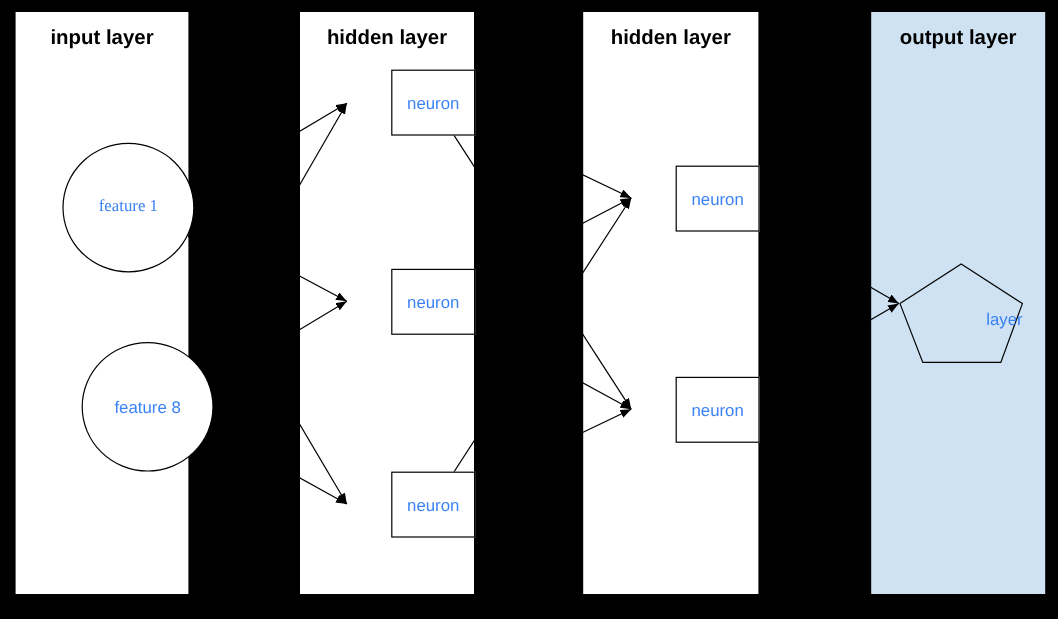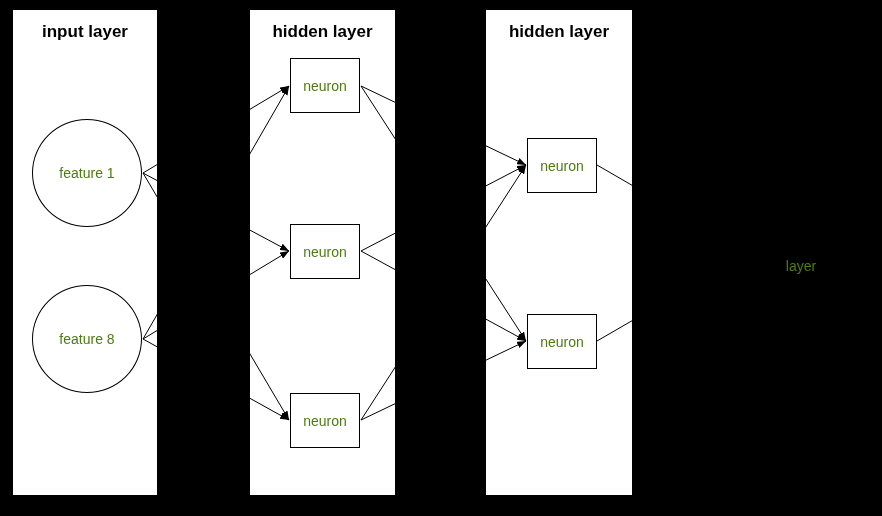--- a/index.html
+++ b/index.html
@@ -37,33 +37,34 @@
     z-index: 2;
     pointer-events: none;
   }
   .node {
     position: absolute;
     z-index: 3;
     display: flex;
     align-items: center;
     justify-content: center;
     font-size: 14px;
-    color: #4d7c0f;
+    color: #3b82f6;
     box-sizing: border-box;
+    margin-left: 36px;
   }
   .node-ellipse {
     border: 1px solid #000;
     border-radius: 50%;
     background: #ffffff;
   }
   .node-rect {
     border: 1px solid #000;
     background: #ffffff;
   }
-  #node-feature1 { left: 32px;  top: 119px; width: 110px; height: 108px; }
+  #node-feature1 { left: 16px;  top: 119px; width: 110px; height: 108px; font-family: Liberation Serif, serif; }
   #node-feature2 { left: 32px;  top: 285px; width: 110px; height: 108px; }
   #node-h1n1 { left: 290px; top: 58px;  width: 70px; height: 55px; }
   #node-h1n2 { left: 290px; top: 224px; width: 70px; height: 55px; }
   #node-h1n3 { left: 290px; top: 393px; width: 70px; height: 55px; }
   #node-h2n1 { left: 527px; top: 138px; width: 70px; height: 55px; }
   #node-h2n2 { left: 527px; top: 314px; width: 70px; height: 55px; }
   #node-output-label {
     left: 761px; top: 256px; width: 80px; height: 20px;
     background: transparent;
   }
@@ -74,20 +75,23 @@
 <div id="canvas">
 
   <div class="panel" id="panel-input">
     <h2 class="panel-title">input layer</h2>
   </div>
   <div class="panel" id="panel-hidden1">
     <h2 class="panel-title">hidden layer</h2>
   </div>
   <div class="panel" id="panel-hidden2">
     <h2 class="panel-title">hidden layer</h2>
+  </div>
+  <div class="panel" id="panel-output">
+    <h2 class="panel-title">output layer</h2>
   </div>
 
   <svg id="edges-layer" viewBox="0 0 882 516" xmlns="http://www.w3.org/2000/svg">
     <defs>
       <marker id="arrowhead" markerUnits="userSpaceOnUse" markerWidth="9" markerHeight="7" refX="9" refY="3.5" orient="auto">
         <path d="M0,0 L9,3.5 L0,7 Z" fill="#000000"></path>
       </marker>
     </defs>
     <g id="edges-group">
         <line x1="143" y1="173" x2="289" y2="86" stroke="#000000" stroke-width="1" marker-end="url(#arrowhead)"></line>

